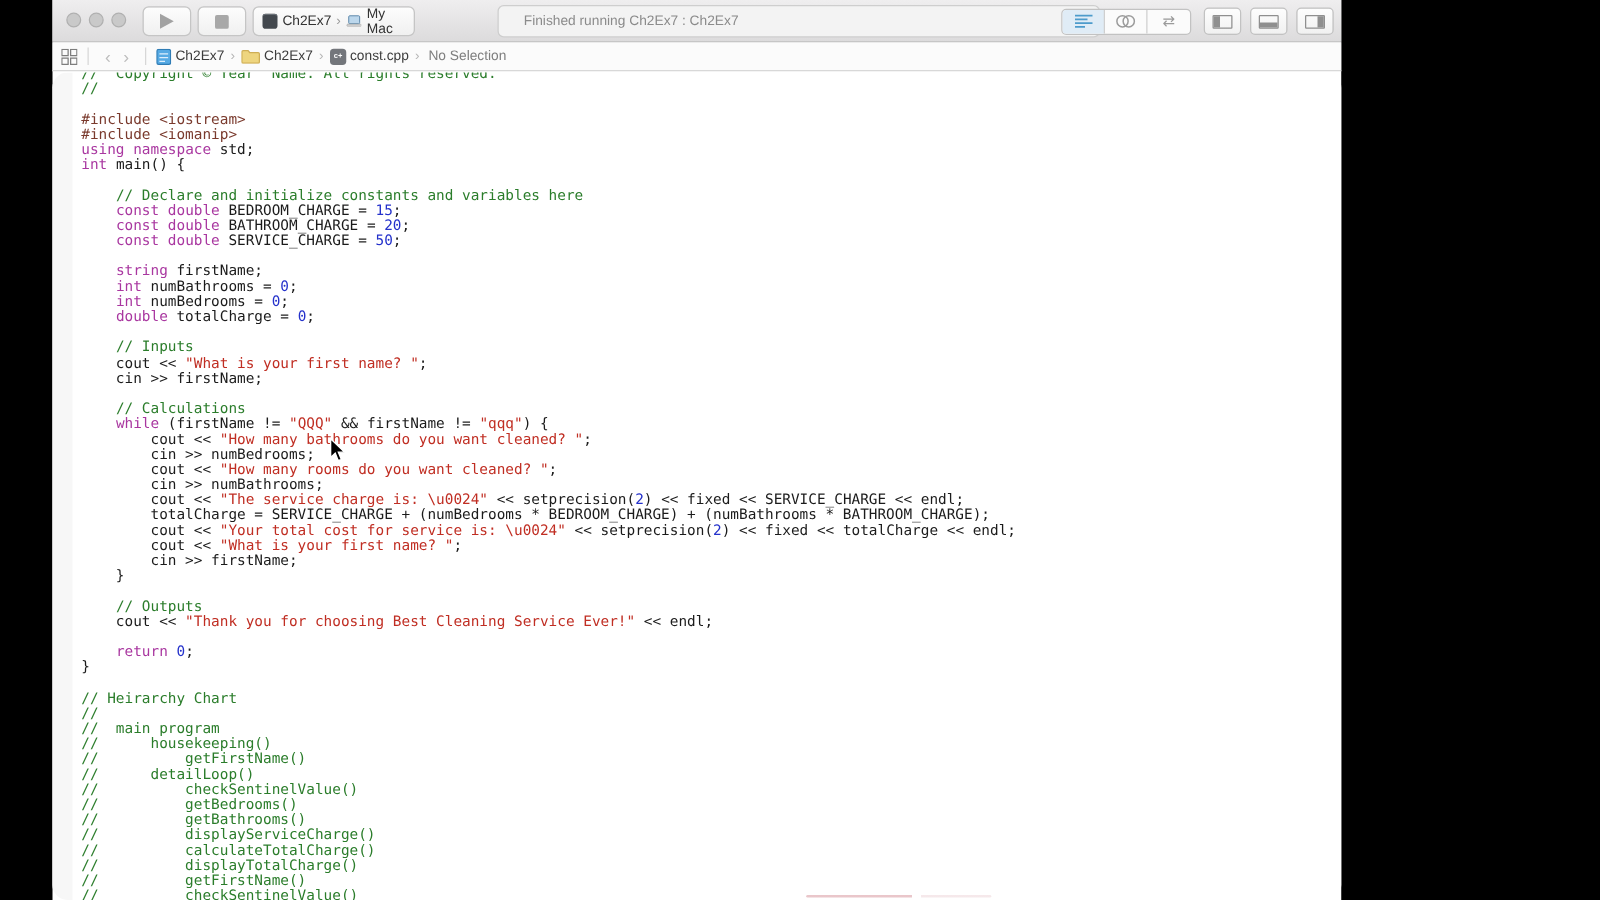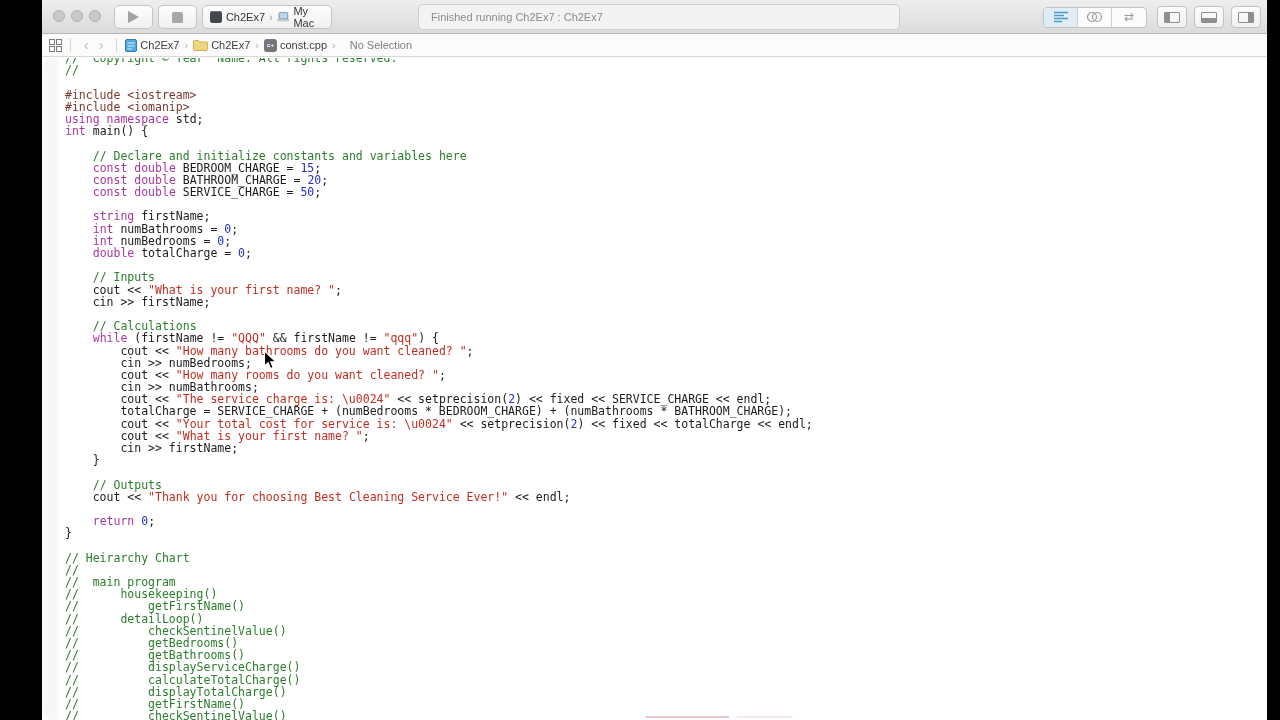--- a/index.html
+++ b/index.html
@@ -1,37 +1,37 @@
 <!DOCTYPE html>
 <html style="--c-comment: #2b7d2b; --c-keyword: #a937a0; --c-number: #2431cb; --c-string: #c02e23; --c-preprocessor: #7a3a2d; --c-plain: #1b1b1b; --c-active-editor-icon: #4d9bcb;"><head>
 <meta charset="utf-8">
 <style>
   html,body{margin:0;padding:0;width:1280px;height:720px;background:#000;overflow:hidden;
             font-family:"Liberation Sans",sans-serif;}
   *{box-sizing:border-box;}
-  .app{position:absolute;left:42px;top:0;width:1225px;height:720px;background:#fff;}
+  .app{position:absolute;left:42px;top:0;width:1031px;height:720px;background:#fff;}
 
   
   .toolbar{position:absolute;top:0;left:0;right:0;height:34px;
            background:linear-gradient(#efeeef,#dcdbdc);border-bottom:1px solid #b6b6b6;}
   .traffic{position:absolute;top:10px;width:12px;height:12px;border-radius:50%;
            background:#c9c9c9;border:1px solid #b0b0b0;}
   .tl-close{left:11px;} .tl-min{left:29px;} .tl-zoom{left:47px;}
   .tb-btn{position:absolute;top:5px;height:24px;border:1px solid #c5c5c5;border-radius:5px;
           background:linear-gradient(#fdfdfd,#f0f0f0);display:flex;align-items:center;justify-content:center;}
   .btn-run{left:72px;width:39px;}
   .btn-stop{left:116px;width:39px;}
   .play-tri{width:0;height:0;border-left:11px solid #a2a2a2;border-top:6.5px solid transparent;border-bottom:6.5px solid transparent;}
   .stop-sq{width:11px;height:11px;background:#a8a8a8;border-radius:1.5px;}
   .scheme{left:160px;width:130px;justify-content:flex-start;padding:0 7px;gap:4px;font-size:11px;color:#333;}
   .scheme-ico{width:15px;height:12px;background:#43484e;border-radius:2.5px;box-shadow:inset 0 1px 0 #6a7077;}
   .crumb-sep{color:#9b9b9b;font-size:11px;}
   .status{position:absolute;left:356px;top:4px;width:482px;height:26px;background:#f3f3f3;
           border:1px solid #cecece;border-radius:5px;display:flex;align-items:center;
-          padding-left:12px;font-size:11px;color:#8b8b8b;margin-left:20px;}
+          padding-left:20px;font-size:11px;color:#8b8b8b;}
   .right-cluster{position:absolute;right:6px;top:6px;display:flex;align-items:center;}
   .seg-control{display:flex;height:21px;border:1px solid #c2c2c2;border-radius:4px;overflow:hidden;background:#fbfbfb;}
   .seg{width:34px;display:flex;align-items:center;justify-content:center;border-right:1px solid #cfcfcf;}
   .seg:last-child{border-right:none;}
   .seg.active{background:#e0ecf6;}
   .version-glyph{color:#9b9b9b;font-size:12px;line-height:1;}
   .view-btns{display:flex;gap:7px;margin-left:10px;}
   .vbtn{width:30px;height:22px;border:1px solid #c2c2c2;border-radius:4px;
         background:linear-gradient(#fdfdfd,#f1f1f1);display:flex;align-items:center;justify-content:center;}
   .panel-rect{width:16px;height:11px;border:1px solid #8f8f8f;border-radius:1px;position:relative;}
@@ -41,21 +41,21 @@
   .panel-right::before{right:0;top:0;bottom:0;width:5px;}
 
   
   .jumpbar{position:absolute;top:34px;left:0;right:0;height:23px;background:#fbfbfb;
            border-bottom:1px solid #d8d8d8;display:flex;align-items:center;
            font-size:11px;color:#3d3d3d;padding-left:7px;}
   .jb-sep{width:1px;height:14px;background:#d7d7d7;margin:0 8px;}
   .jb-chev{color:#bdbdbd;font-size:14px;margin:0 5px;line-height:1;}
   .bc-chev{color:#b5b5b5;font-size:11px;margin:0 5px;}
   .bc-label{color:#3d3d3d;margin-left:3px;}
-  .bc-muted{color:#7e7e7e;margin-left:9px;}
+  .bc-muted{color:#7e7e7e;margin-left:2px;}
   .cpp-ico{width:13px;height:13px;border-radius:3px;background:#73767b;color:#fff;
            font-size:6px;font-weight:bold;display:flex;align-items:center;justify-content:center;letter-spacing:0;}
 
   
   .editor{position:absolute;top:58px;left:0;right:0;bottom:0;background:#fff;overflow:hidden;border-radius:12px;}
   .gutter{position:absolute;left:0;top:0;bottom:0;width:16px;background:#f7f7f7;}
   .code{position:absolute;left:23px;top:-6px;font-family:"DejaVu Sans Mono",monospace;
         font-size:11.5px;line-height:12.2px;white-space:pre;color:var(--c-plain,#1b1b1b);}
   .code-line{height:12.2px;}
   .tok-cm{color:var(--c-comment);}

